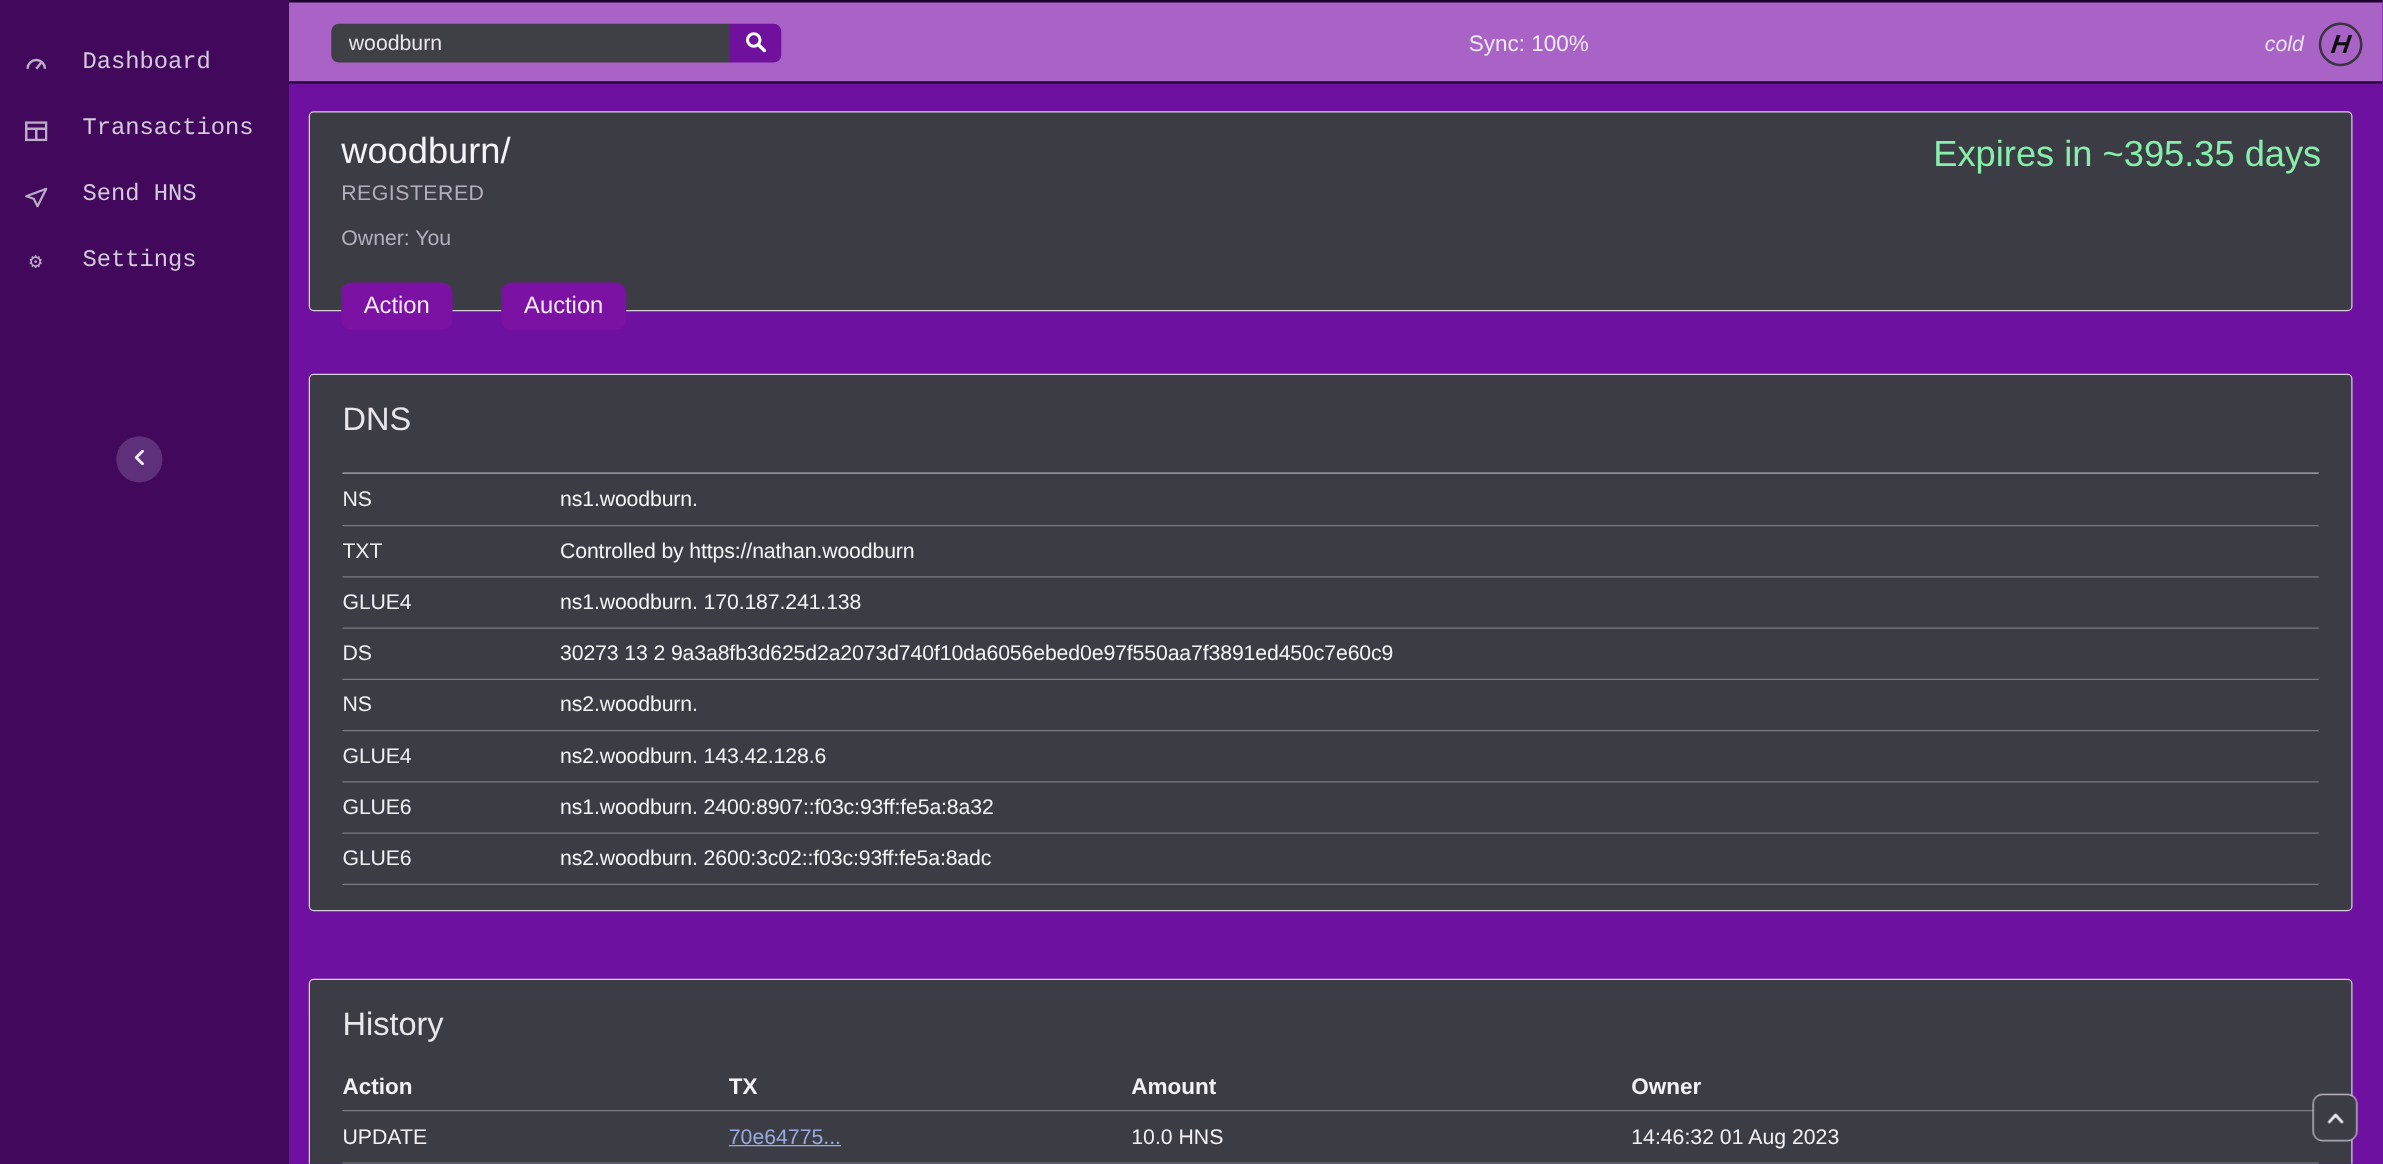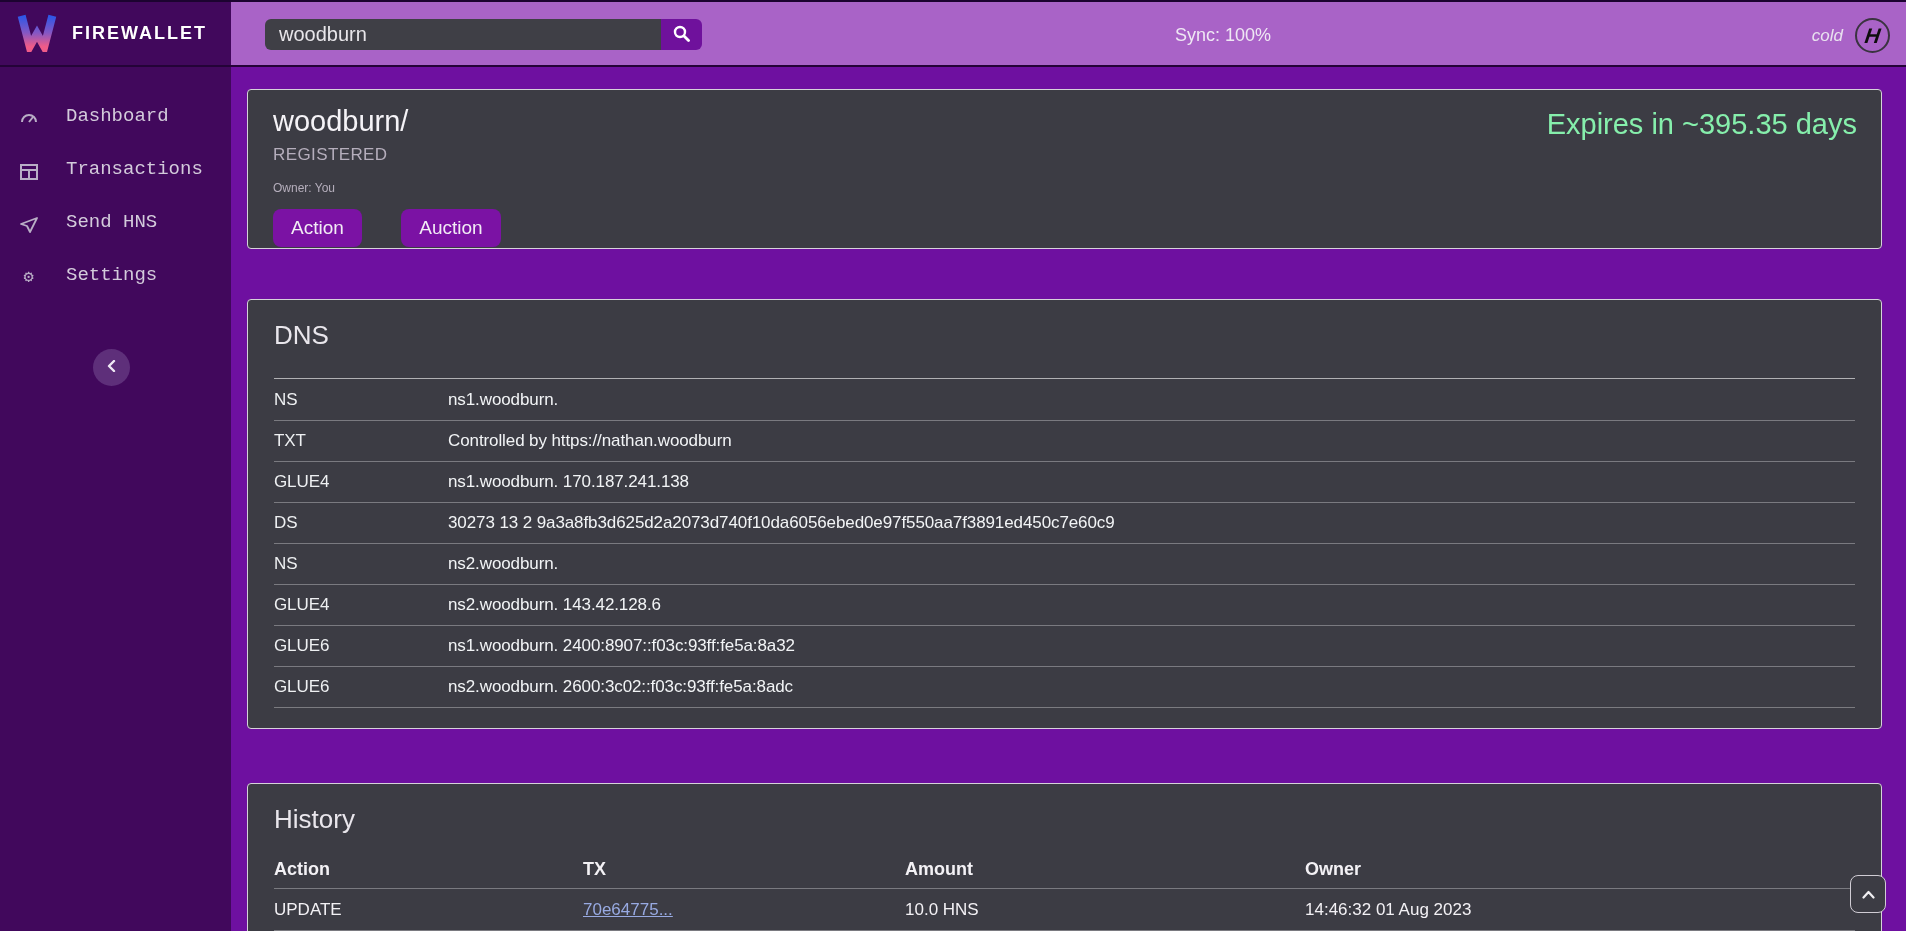--- a/index.html
+++ b/index.html
@@ -46,22 +46,22 @@
     background:#5e2f7a;border:none;display:flex;align-items:center;justify-content:center;
     cursor:pointer;
   }
   
   .topbar{
     position:fixed;left:231px;right:0;top:0;height:67px;background:var(--topbar-bg);
     border-top:2px solid #1c0330;border-bottom:2px solid #240338;z-index:20;
   }
   .search-group{position:absolute;left:34px;top:17px;display:flex;height:31px;}
   .search-input{
-    width:396px;height:31px;background:var(--search-bg);border:none;outline:none;
-    border-radius:6px 0 0 6px;color:#e8e6ea;font-size:20px;padding:0 14px;
+    width:319px;height:31px;background:var(--search-bg);border:none;outline:none;
+    border-radius:6px 0 0 6px;color:#e8e6ea;font-size:17px;padding:0 14px;
     font-family:"Liberation Sans", sans-serif;
   }
   .search-btn{
     width:41px;height:31px;background:var(--search-btn);border:none;border-radius:0 6px 6px 0;
     display:flex;align-items:center;justify-content:center;cursor:pointer;
   }
   .sync-label{position:absolute;left:944px;top:0;height:67px;display:flex;align-items:center;
     font-size:18px;color:#efe8f4;}
   .wallet-group{position:absolute;right:16px;top:0;height:67px;display:flex;align-items:center;gap:12px;}
   .wallet-type{font-size:17px;color:#e9e2ef;font-style:italic;}
@@ -72,21 +72,21 @@
   .hns-h{font-size:21px;font-weight:900;font-style:italic;color:#0d0d0d;transform:skewX(-8deg);}
   
   .main{margin-left:231px;padding:89px 24px 0 16px;}
   .card{
     background:var(--card-bg);border:1px solid var(--card-border);border-radius:4px;
   }
   
   .name-card{position:relative;height:160px;padding:15px 19px 0 25px;margin-bottom:50px;}
   .name-title{font-size:29px;font-weight:normal;color:#f5f3f7;margin-bottom:7px;}
   .name-status{font-size:17px;color:var(--muted);letter-spacing:.4px;margin-bottom:16px;}
-  .name-owner{font-size:12px;color:var(--muted);margin-bottom:14px;}
+  .name-owner{font-size:17px;color:var(--muted);margin-bottom:25px;}
   .btn{
     background:var(--btn-purple);color:#f2ecf5;border:none;border-radius:8px;
     font-size:19px;padding:8px 18px;cursor:pointer;font-family:"Liberation Sans", sans-serif;
   }
   .btn + .btn{margin-left:35px;}
   .expires{position:absolute;top:18px;right:24px;font-size:29px;color:#86efac;}
   
   .dns-card{padding:20px 26px 20px 26px;margin-bottom:54px;}
   .card-title{font-size:26px;font-weight:normal;color:#e9e6ec;}
   .dns-table{margin-top:27px;border-top:1px solid var(--divider-strong);border-bottom:1px solid var(--divider);}
@@ -109,35 +109,20 @@
   .scroll-top{
     position:fixed;right:20px;bottom:18px;width:36px;height:38px;border-radius:8px;
     background:var(--card-bg);border:1px solid #d0ccd4;display:flex;align-items:center;
     justify-content:center;cursor:pointer;z-index:40;
   }
 </style>
 </head>
 <body>
 
 <aside class="sidebar">
-  <div class="logo-row">
-    <span>
-      <svg width="42" height="40" viewBox="0 0 52 48">
-        <defs>
-          <linearGradient id="wg" x1="0" y1="0" x2="0" y2="1">
-            <stop offset="0" stop-color="#2b57e8"></stop>
-            <stop offset="0.55" stop-color="#8457c4"></stop>
-            <stop offset="1" stop-color="#ef5b88"></stop>
-          </linearGradient>
-        </defs>
-        <path d="M7 4 L17 42 L26 26 L35 42 L45 4" fill="none" stroke="url(#wg)" stroke-width="10" stroke-linejoin="miter"></path>
-      </svg>
-    </span>
-    <span class="brand-name">FIREWALLET</span>
-  </div>
   <nav class="nav">
     <div class="nav-item">
       <span class="ico">
         <svg width="18" height="18" viewBox="0 0 18 18">
             <path d="M2 13 a7 7 0 1 1 14 0" fill="none" stroke="#b9aec6" stroke-width="2"></path>
             <line x1="9" y1="13" x2="13" y2="8" stroke="#b9aec6" stroke-width="2"></line>
           </svg>
       </span>
       <span>Dashboard</span>
     </div>

